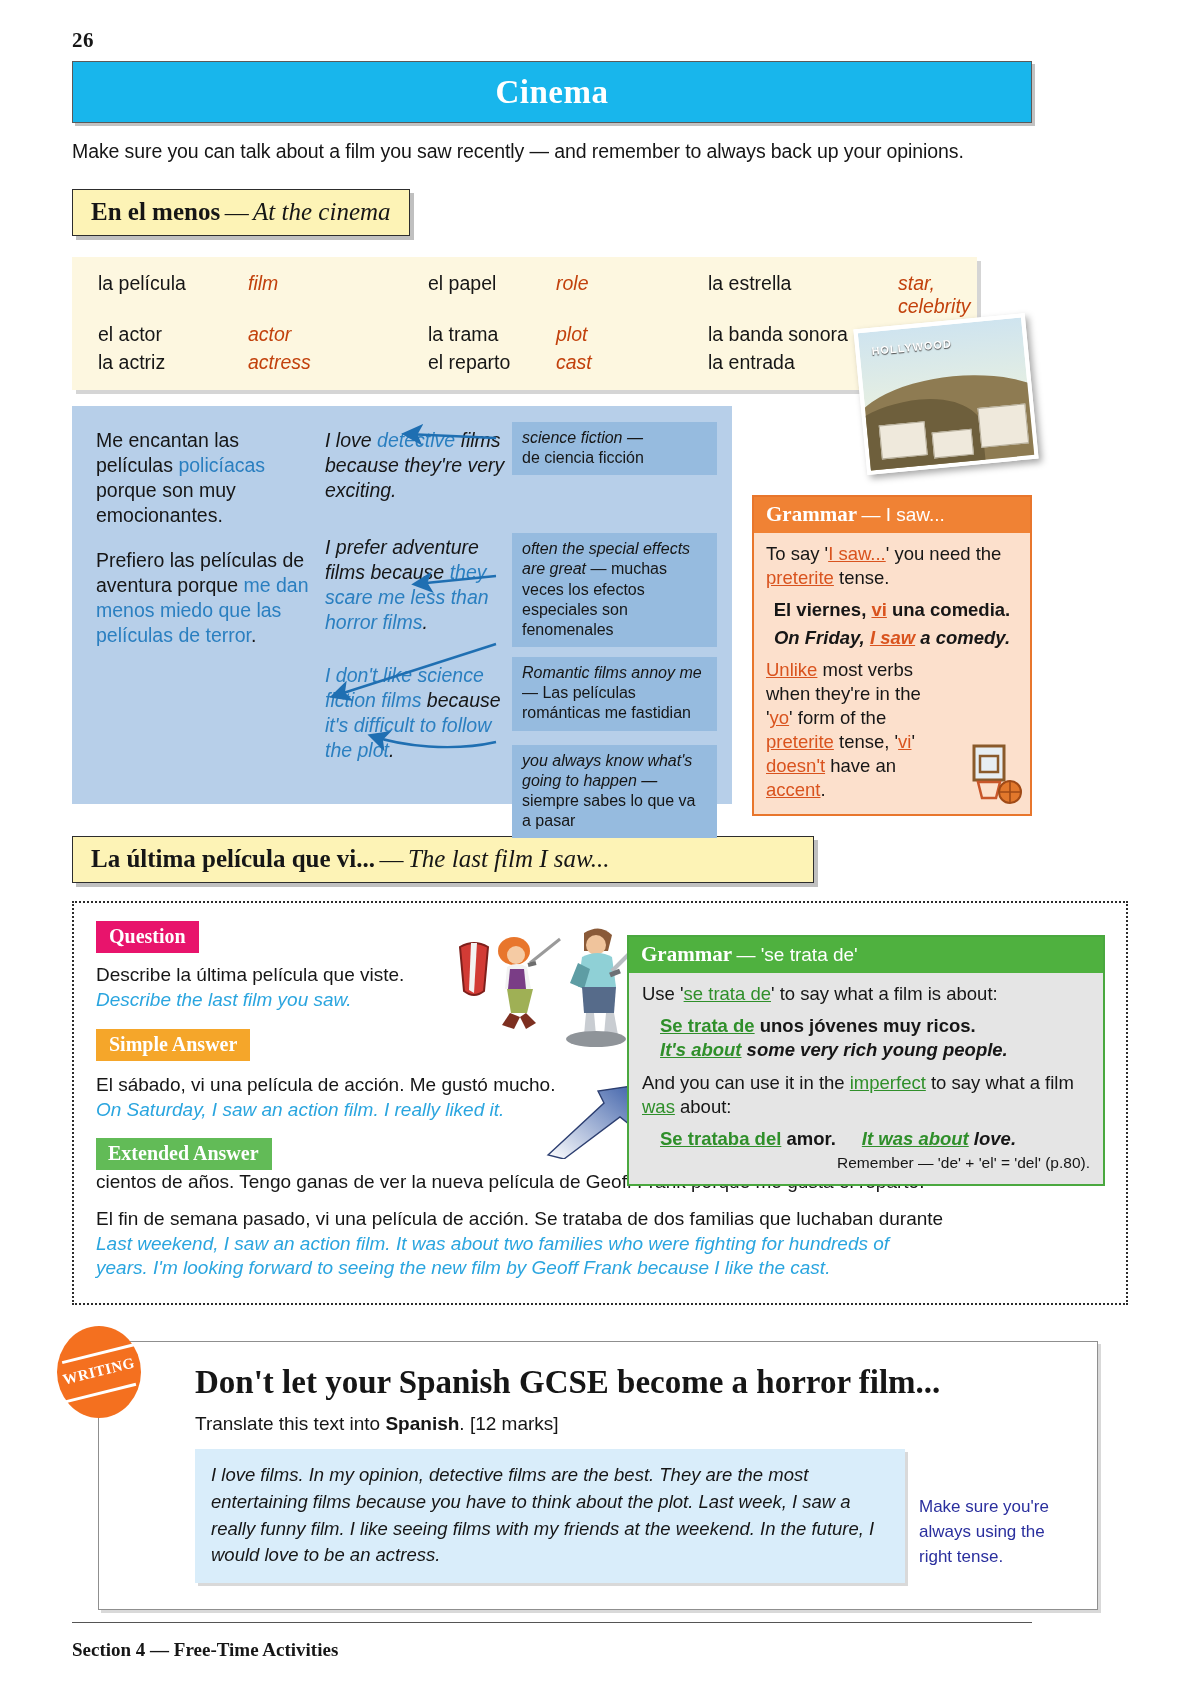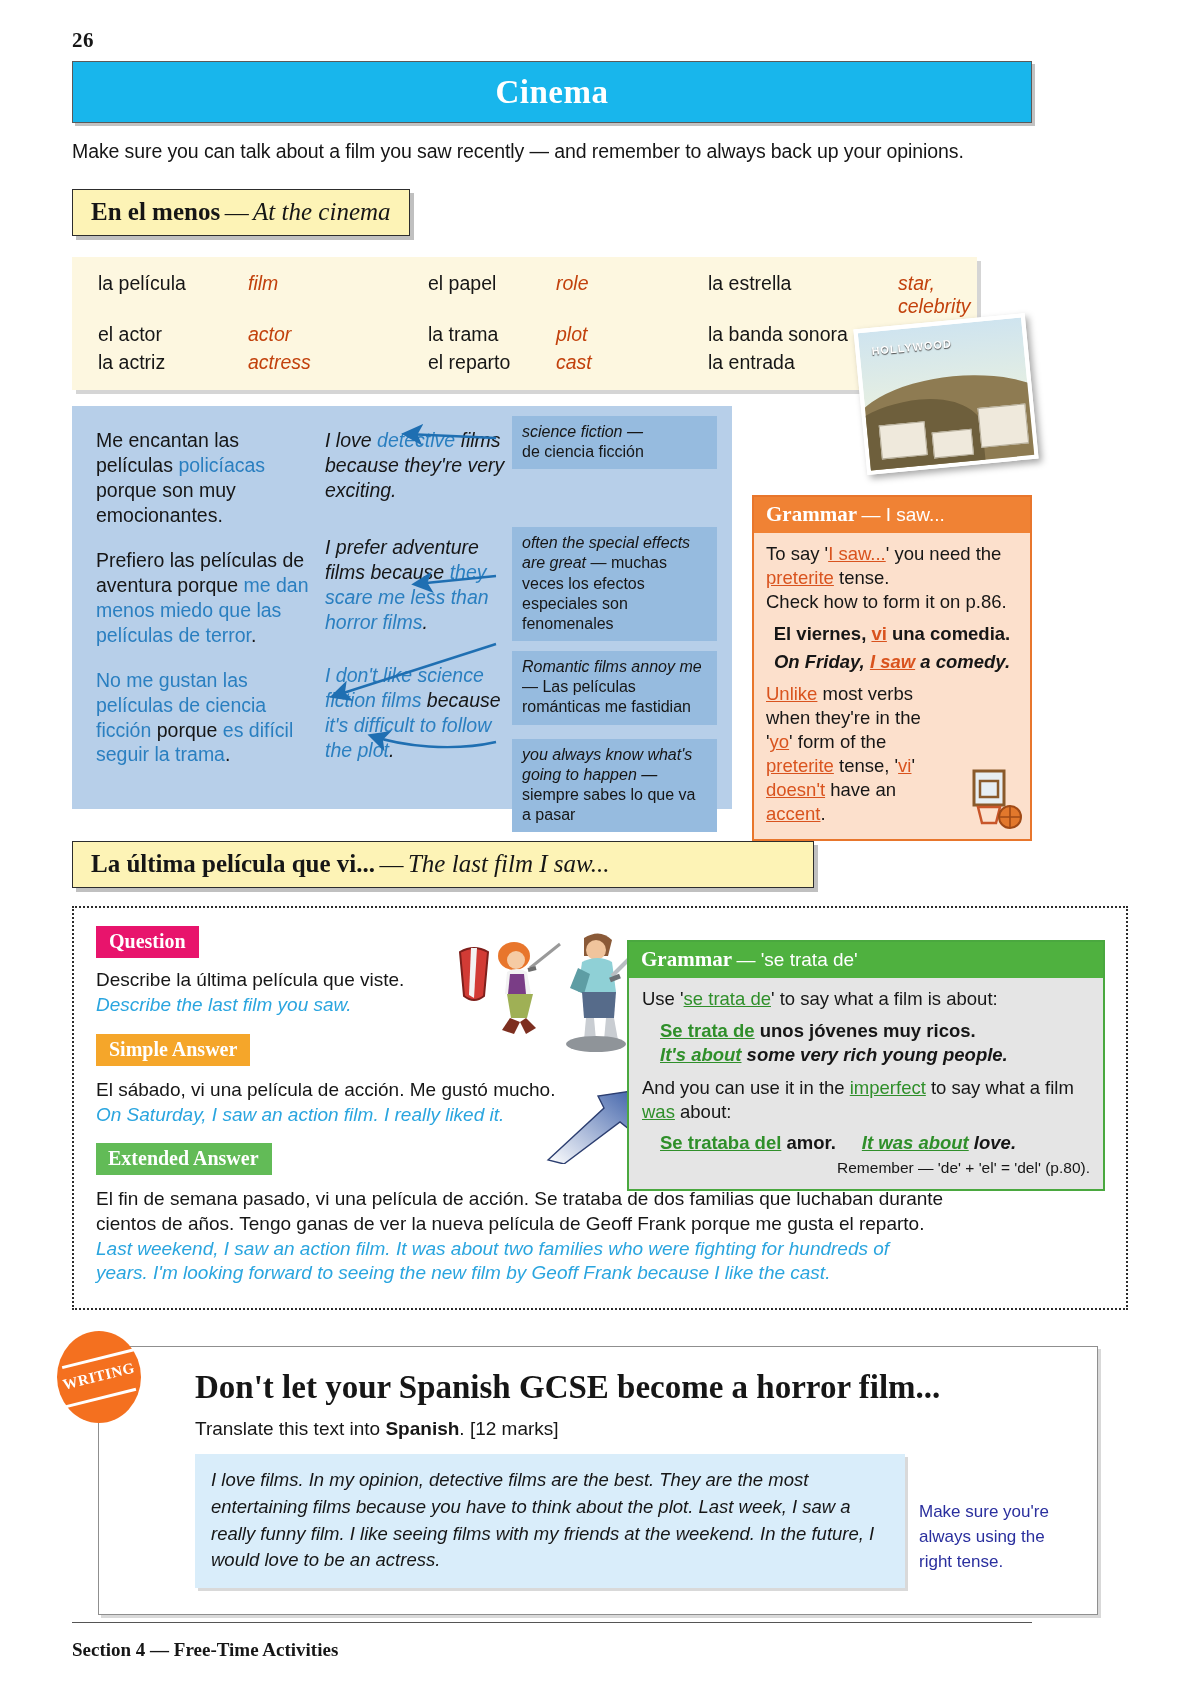--- a/index.html
+++ b/index.html
@@ -64,21 +64,21 @@
   .blue-block {
     position:relative; margin-top:16px; background:#b7cfe9; width:660px;
     padding:22px 0 22px 24px; min-height:385px;
   }
   .blue-cols { display:flex; gap:14px; }
   .col-es { width:215px; }
   .col-en { width:190px; }
   .p-es, .p-en { font-size:19.5px; line-height:1.28; margin-bottom:20px; }
   .p-en { font-style:italic; }
   .blue { color:#2a7fc0; }
-  .callouts { position:absolute; left:440px; top:8px; width:205px; }
+  .callouts { position:absolute; left:440px; top:14px; width:205px; }
   .callout {
     background:#96bbdf; padding:6px 9px 7px 10px; font-size:16px; line-height:1.26;
     margin-bottom:0;
   }
   .callout .it { font-style:italic; }
   .arrows { position:absolute; left:0; top:0; width:660px; height:390px; pointer-events:none; }
 
   
   .gram-orange {
     position:absolute; left:752px; right:72px; top:495px;
@@ -204,21 +204,20 @@
     <div class="bld" style="left:112px;bottom:12px;width:48px;height:40px;"></div>
     <div class="sign">HOLLYWOOD</div>
   </div>
 
   
   <div class="blue-block">
     <div class="blue-cols">
       <div class="col-es">
         <div class="p-es"><span>Me encantan las películas </span><span class="blue">policíacas</span><span> porque son muy emocionantes.</span></div>
         <div class="p-es"><span>Prefiero las películas de aventura porque </span><span class="blue">me dan menos miedo que las películas de terror</span><span>.</span></div>
-        <div class="p-es"><span class="blue">No me gustan las películas de ciencia ficción</span><span> porque </span><span class="blue">es difícil seguir la trama</span><span>.</span></div>
       </div>
       <div class="col-en">
         <div class="p-en"><span>I love </span><span class="blue">detective</span><span> films because they're very exciting.</span></div>
         <div class="p-en" style="margin-top:32px"><span>I prefer adventure films because </span><span class="blue">they scare me less than horror films</span><span>.</span></div>
         <div class="p-en" style="margin-top:28px"><span class="blue">I don't like science fiction films</span><span> because </span><span class="blue">it's difficult to follow the plot</span><span>.</span></div>
       </div>
     </div>
 
     <div class="callouts">
       <div class="callout" style="margin-top:2px">
@@ -253,21 +252,20 @@
   </div>
 
   
   <div class="gram-orange">
     <div class="hdr">
       <span class="g">Grammar</span>
       <span class="rest">— I saw...</span>
     </div>
     <div class="body">
       <div><span>To say '</span><span class="u-or">I saw...</span><span>' you need the </span><span class="u-or">preterite</span><span> tense.</span></div>
-      <div>Check how to form it on p.86.</div>
       <div class="ex-es"><span>El viernes, </span><span class="u-or">vi</span><span> una comedia.</span></div>
       <div class="ex-en"><span>On Friday, </span><span class="u-or">I saw</span><span> a comedy.</span></div>
       <div style="padding-right:74px"><span class="u-or">Unlike</span><span> most verbs when they're in the '</span><span class="u-or">yo</span><span>' form of the </span><span class="u-or">preterite</span><span> tense, '</span><span class="u-or">vi</span><span>' </span><span class="u-or">doesn't</span><span> have an </span><span class="u-or">accent</span><span>.</span></div>
 
       <svg class="basket" viewBox="0 0 74 74">
         <rect x="20" y="6" width="30" height="34" fill="#e7eef2" stroke="#8a5a2a" stroke-width="3"></rect>
         <rect x="26" y="16" width="18" height="16" fill="none" stroke="#8a5a2a" stroke-width="2.5"></rect>
         <path d="M24,42 h22 l-4,16 h-14 z" fill="none" stroke="#c8562a" stroke-width="2.5"></path>
         <circle cx="56" cy="52" r="11" fill="#e2782c" stroke="#a04a16" stroke-width="2"></circle>
         <path d="M45,52 h22 M56,41 v22" stroke="#a04a16" stroke-width="1.6" fill="none"></path>
@@ -287,22 +285,22 @@
 
     <div class="tag q">Question</div>
     <div class="qa-line" style="margin-top:10px">Describe la última película que viste.</div>
     <div class="qa-line en">Describe the last film you saw.</div>
 
     <div class="tag s" style="margin-top:16px">Simple Answer</div>
     <div class="qa-line" style="margin-top:12px">El sábado, vi una película de acción.  Me gustó mucho.</div>
     <div class="qa-line en">On Saturday, I saw an action film.  I really liked it.</div>
 
     <div class="tag e" style="margin-top:16px">Extended Answer</div>
+    <div class="qa-line">cientos de años.  Tengo ganas de ver la nueva película de Geoff Frank porque me gusta el reparto.</div>
     <div class="qa-line" style="margin-top:12px">El fin de semana pasado, vi una película de acción.  Se trataba de dos familias que luchaban durante</div>
-    <div class="qa-line">cientos de años.  Tengo ganas de ver la nueva película de Geoff Frank porque me gusta el reparto.</div>
     <div class="qa-line en">Last weekend, I saw an action film.  It was about two families who were fighting for hundreds of</div>
     <div class="qa-line en">years.  I'm looking forward to seeing the new film by Geoff Frank because I like the cast.</div>
 
     
     <svg style="position:absolute;left:378px;top:26px;width:130px;height:110px" viewBox="0 0 130 110">
       <path d="M8,18 q14,-8 28,0 l-4,44 q-10,8 -20,0 z" fill="#d23b35" stroke="#7e1f1b" stroke-width="2"></path>
       <path d="M19,14 l6,0 l-3,50 l-5,-3 z" fill="#f3f3f3"></path>
       <ellipse cx="62" cy="22" rx="16" ry="14" fill="#e8762c"></ellipse>
       <circle cx="64" cy="26" r="9" fill="#f5cba4"></circle>
       <path d="M55,38 q10,-6 20,0 l4,22 l-26,0 z" fill="#f2f2f2"></path>

